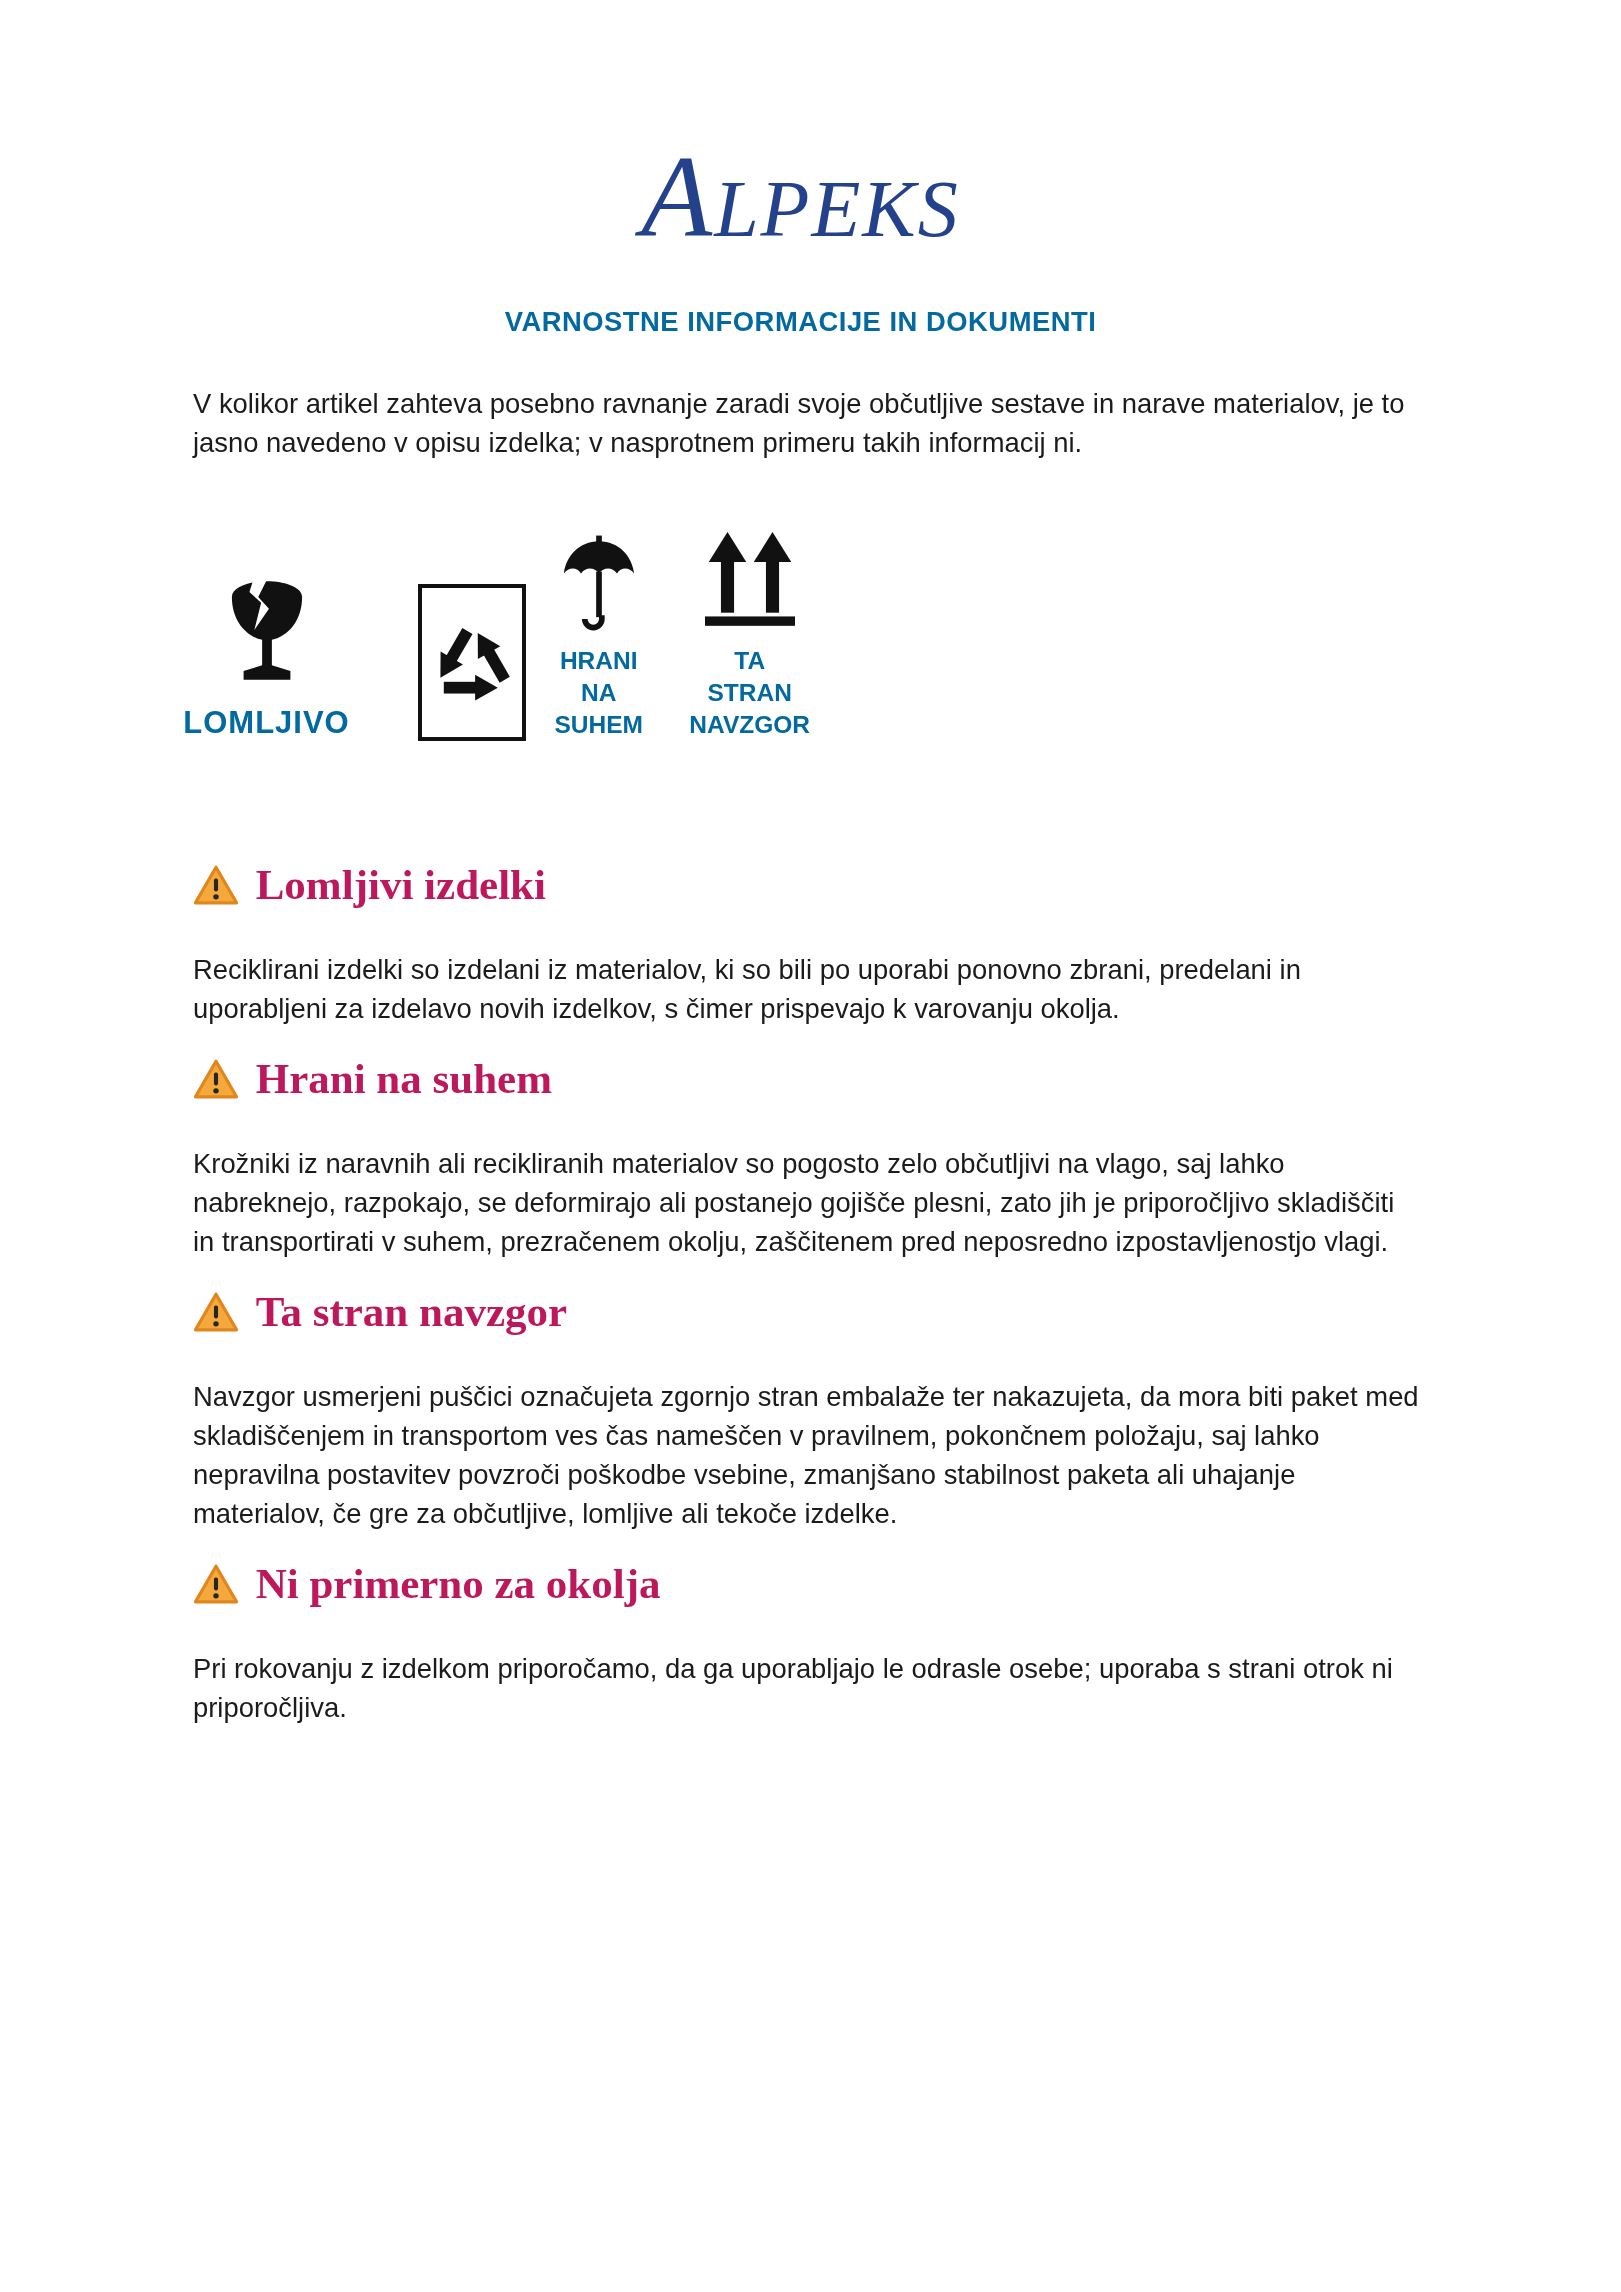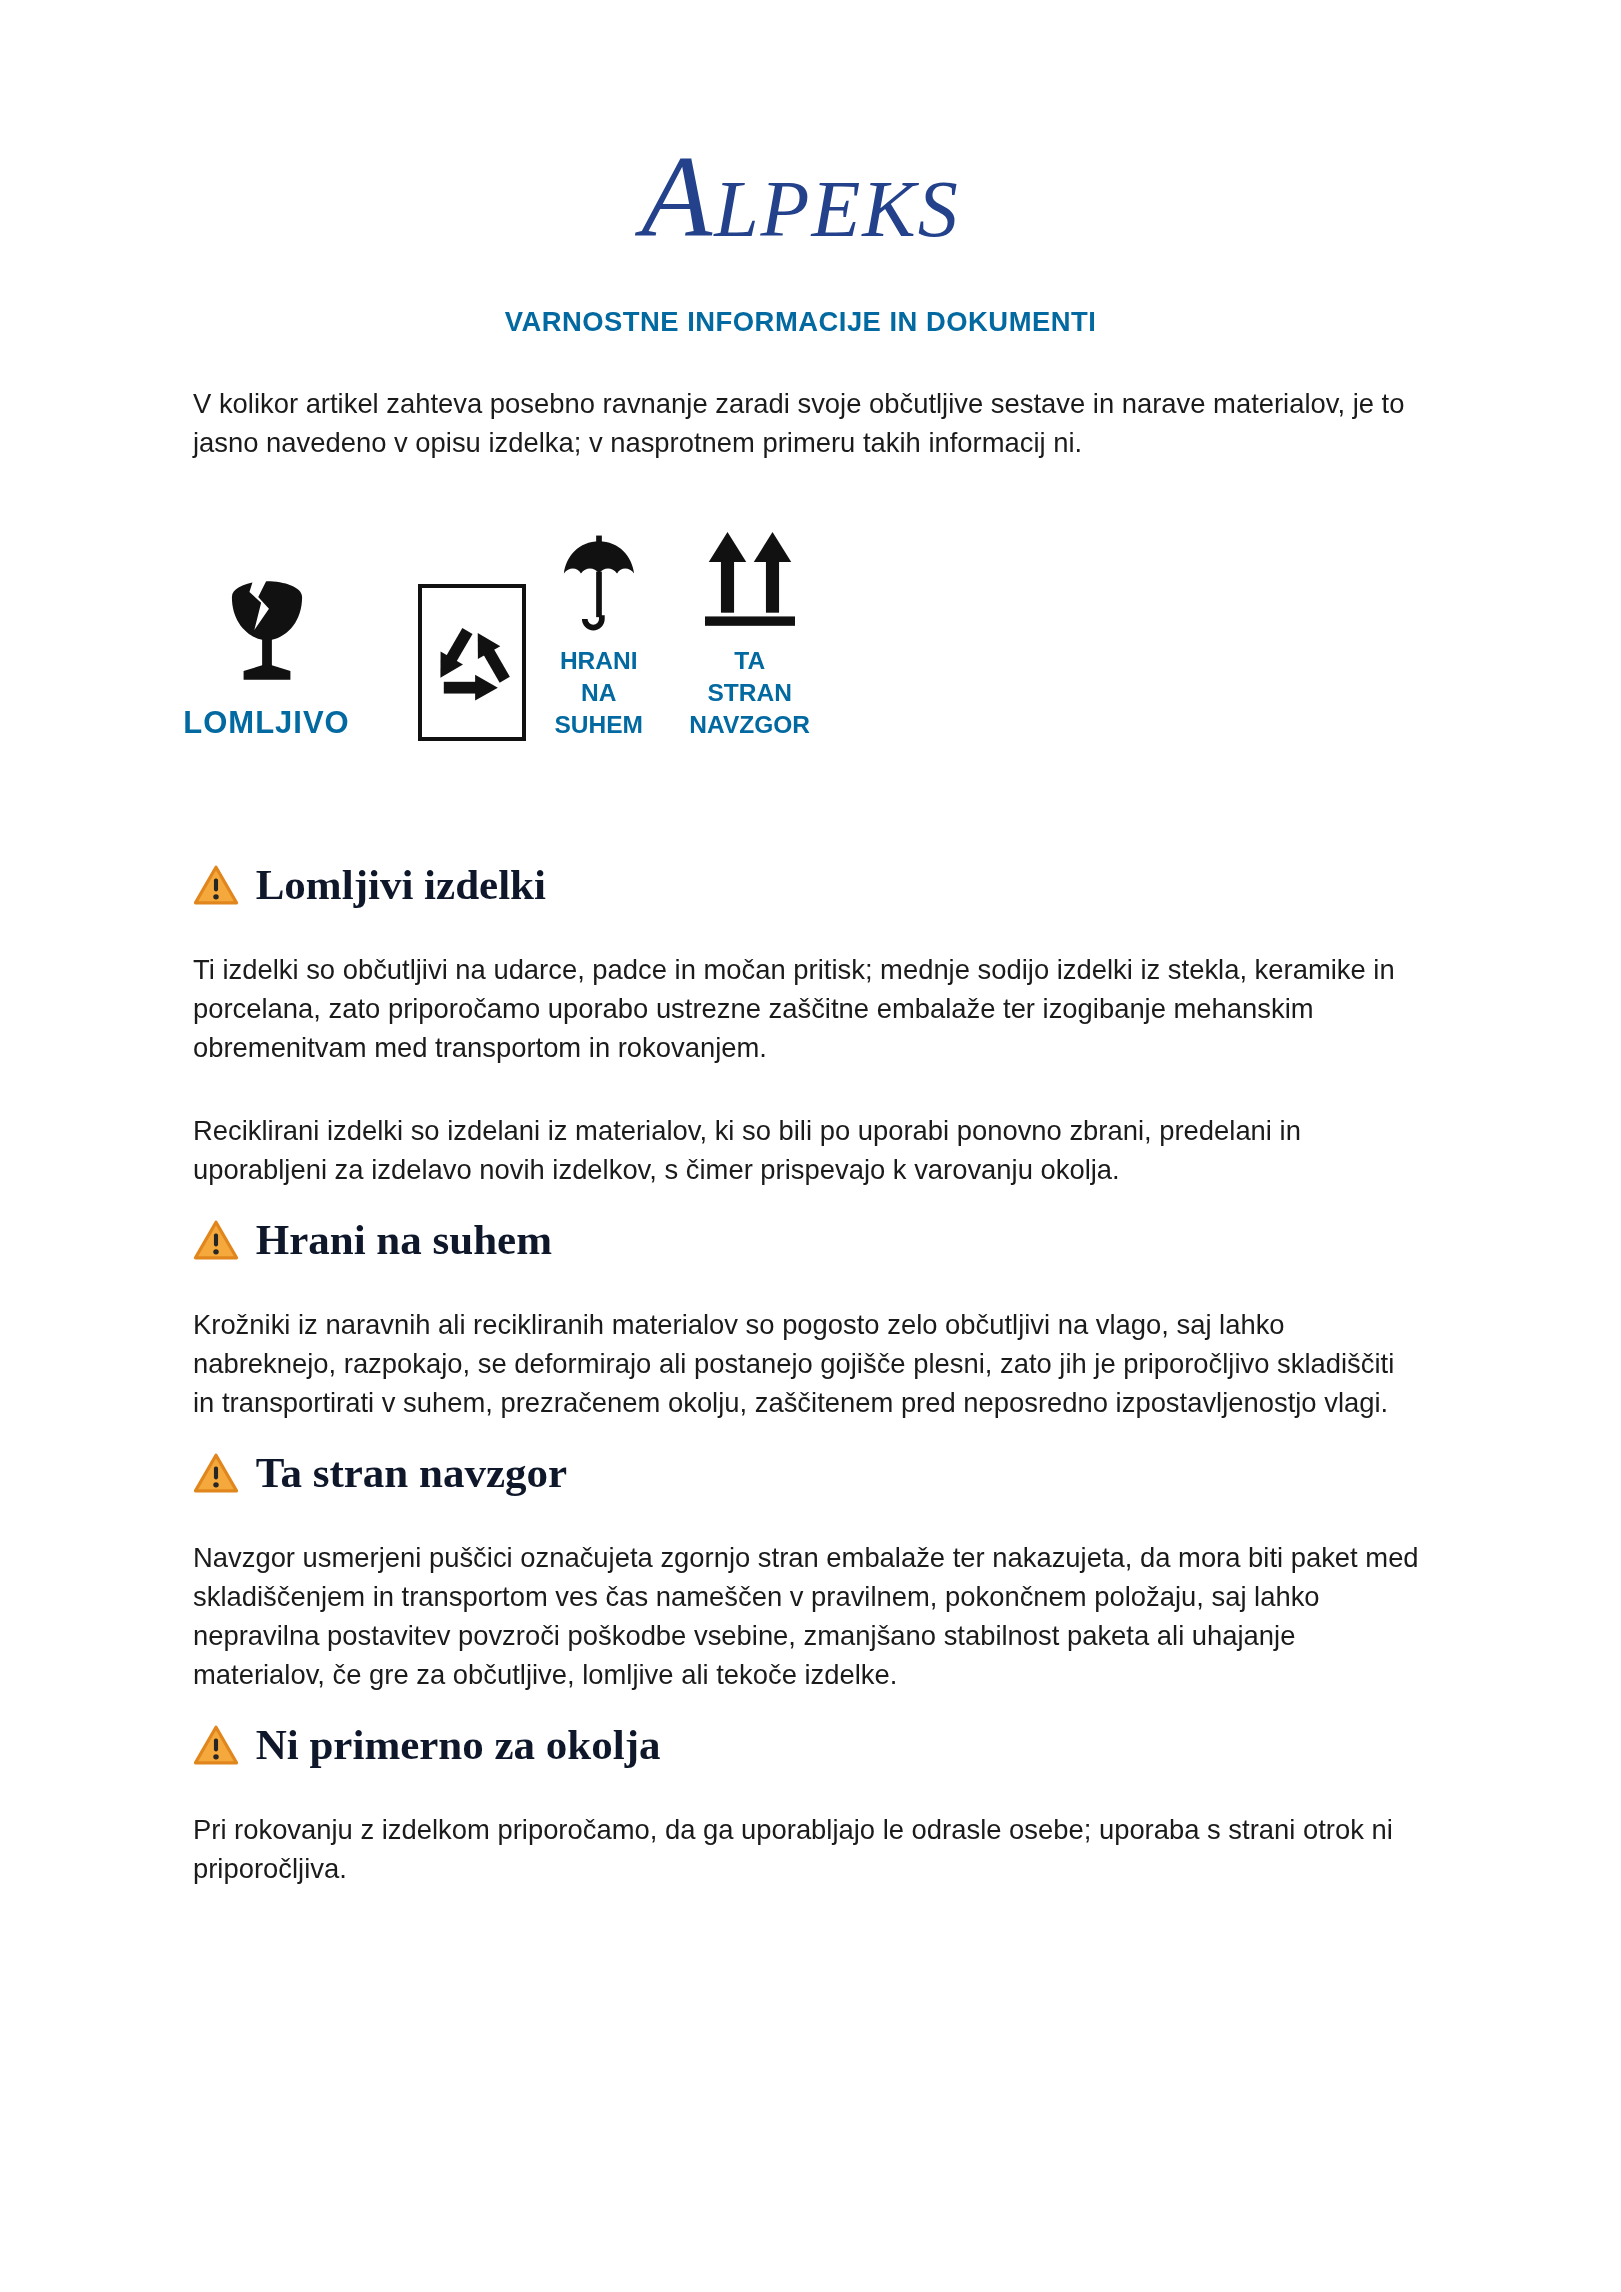--- a/index.html
+++ b/index.html
@@ -37,21 +37,21 @@
   .sym-up .sym-label{font-size:24.5px;line-height:32px;margin-top:17.6px;}
   .recycle-box{
     width:100px;height:149px;border:4.9px solid #111;
     display:flex;align-items:center;justify-content:center;background:#fff;
   }
   .section{margin-top:29px;}
   .section.first{margin-top:122px;}
   .sec-title{
     display:flex;align-items:center;gap:16.7px;margin:0;
     font-family:"Liberation Serif",serif;font-size:43px;font-weight:bold;
-    line-height:1;color:#0f172a;
+    line-height:1;color:#be185d;
   }
   .warn-svg{flex:0 0 auto;}
   .icon-black{fill:#111;}
 </style>
 </head>
 <body>
 
 <div class="page">
 
   <div class="center-col">
@@ -117,23 +117,20 @@
 
   <div class="section first">
     <h2 class="sec-title">
       <svg class="warn-svg" width="46" height="42" viewBox="0 0 100 92">
         <polygon points="50,7 95,85 5,85" fill="#F5A83C" stroke="#E0861D" stroke-width="7" stroke-linejoin="round"></polygon>
         <rect x="45.5" y="32" width="9" height="28" rx="4" fill="#262626"></rect>
         <circle cx="50" cy="72" r="6" fill="#262626"></circle>
       </svg>
       <span>Lomljivi izdelki</span>
     </h2>
-    <p class="sec-body">Ti izdelki so občutljivi na udarce, padce in močan pritisk; mednje sodijo izdelki iz stekla, keramike in
-porcelana, zato priporočamo uporabo ustrezne zaščitne embalaže ter izogibanje mehanskim
-obremenitvam med transportom in rokovanjem.</p>
   </div>
 
   <div class="section">
     <p class="sec-body">Reciklirani izdelki so izdelani iz materialov, ki so bili po uporabi ponovno zbrani, predelani in
 uporabljeni za izdelavo novih izdelkov, s čimer prispevajo k varovanju okolja.</p>
   </div>
 
   <div class="section">
     <h2 class="sec-title">
       <svg class="warn-svg" width="46" height="42" viewBox="0 0 100 92">

